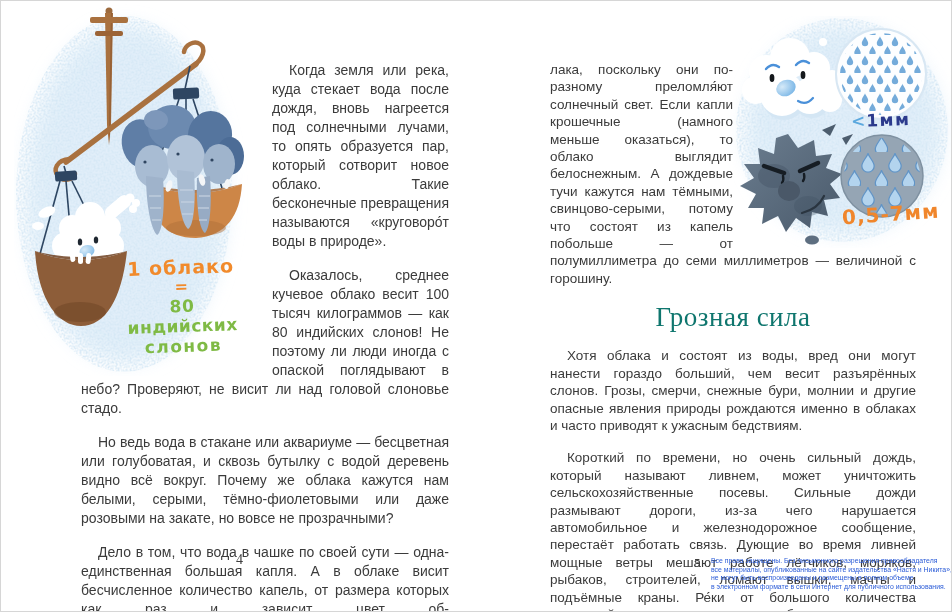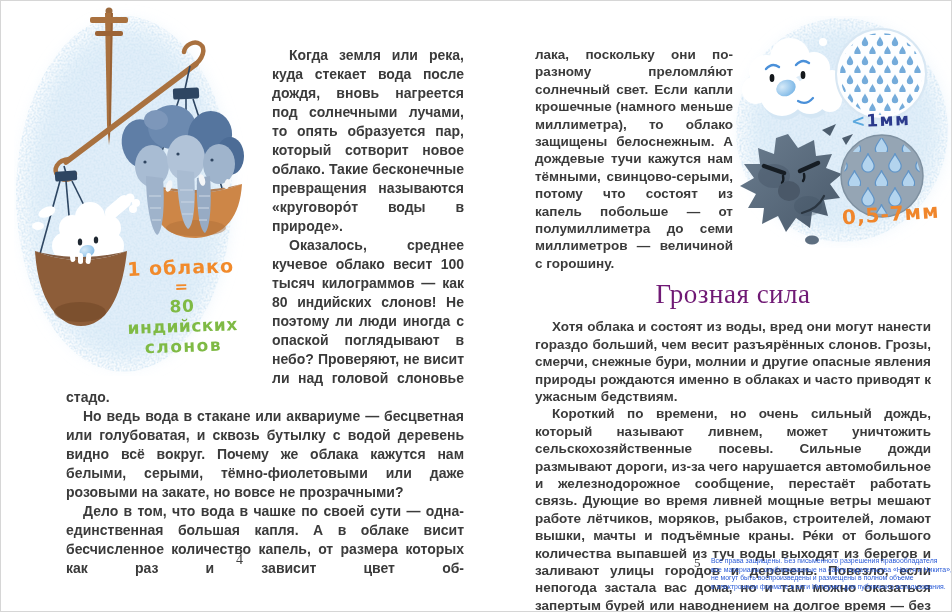--- a/index.html
+++ b/index.html
@@ -4,31 +4,31 @@
 <style>
   html,body{margin:0;padding:0;}
   body{
     width:952px;height:612px;position:relative;background:#ffffff;
     font-family:"Liberation Sans", sans-serif;overflow:hidden;
   }
   .frame{position:absolute;inset:0;border:1px solid #d6d6d6;pointer-events:none;z-index:50;}
 
   
   .content{position:absolute;color:#3b3b3b;}
-  .content p{margin:0;text-indent:17px;text-align:justify;hyphens:auto;font-weight:bold;}
+  .content p{margin:15px;text-indent:17px;text-align:justify;hyphens:auto;}
   .content p.noindent{text-indent:0;}
   .content p.runon{text-align-last:justify;}
   .left-content{left:66px;top:46px;width:398px;font-size:14px;line-height:19px;}
   .right-content{left:535px;top:46px;width:396px;font-size:13.5px;line-height:17.4px;}
   .float-illu-left{float:left;width:206px;height:326px;}
   .float-illu-right{float:right;width:198px;height:192px;}
 
   h1.section-heading{
     font-family:"Liberation Serif", serif;font-weight:400;
-    color:#701a75;font-size:27px;line-height:30px;
+    color:#0f766e;font-size:27px;line-height:30px;
     text-align:center;margin:7px 0 9px 0;letter-spacing:0.5px;
   }
 
   
   .illu{position:absolute;}
   #illu-left{left:14px;top:4px;}
   #illu-right{left:726px;top:16px;}
 
   
   .hand{font-family:"DejaVu Sans", sans-serif;font-weight:bold;}
@@ -291,21 +291,21 @@
   </g>
 </svg>
 
 <div class="small-drop-label hand">
   <span class="lt">&lt;</span><span class="val">1мм</span>
 </div>
 <div class="big-drop-label hand">0,5-7мм</div>
 
 <div class="content right-content">
   <div class="float-illu-right"></div>
-  <p class="noindent">лака, поскольку они по-разному преломля́ют солнечный свет. Если капли крошечные (намного меньше миллиметра), то облако защищены белоснежным. А дождевые тучи кажутся нам тёмными, свинцово-серыми, потому что состоят из капель побольше — от полумиллиметра до семи миллиметров — величиной с горошину.</p>
+  <p class="noindent">лака, поскольку они по-разному преломля́ют солнечный свет. Если капли крошечные (намного меньше оказаться), то облако выглядит белоснежным. А дождевые тучи кажутся нам тёмными, свинцово-серыми, потому что состоят из капель побольше — от полумиллиметра до семи миллиметров — величиной с горошину.</p>
   <h1 class="section-heading">Грозная сила</h1>
   <p>Хотя облака и состоят из воды, вред они могут нанести гораздо больший, чем весит разъярённых слонов. Грозы, смерчи, снежные бури, молнии и другие опасные явления природы рождаются именно в облаках и часто приводят к ужасным бедствиям.</p>
   <p>Короткий по времени, но очень сильный дождь, который называют ливнем, может уничтожить сельскохозяйственные посевы. Сильные дожди размывают дороги, из-за чего нарушается автомобильное и железнодорожное сообщение, перестаёт работать связь. Дующие во время ливней мощные ветры мешают работе лётчиков, моряков, рыбаков, строителей, ломают вышки, мачты и подъёмные краны. Ре́ки от большого количества выпавшей из туч воды выходят из берегов и заливают улицы городов и деревень. Повезло, если непогода застала вас дома, но и там можно оказаться запертым бурей или наводнением на долгое время — без еды, питьевой воды, связи и медицинской помощи.</p>
 </div>
 
 <div class="pagenum pagenum-left">4</div>
 <div class="pagenum pagenum-right">5</div>
 <div class="copyright">
   <span>Все права защищены. Без письменного разрешения правообладателя</span>
   <span>все материалы, опубликованные на сайте издательства «Настя и Никита»,</span>

